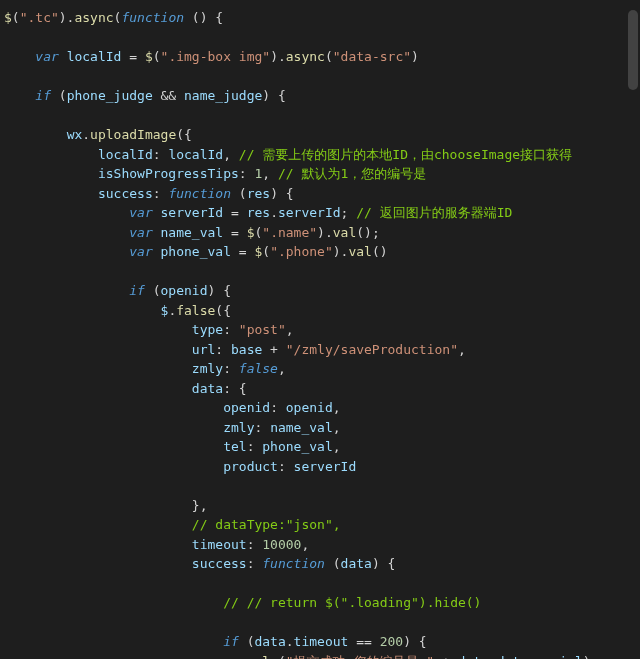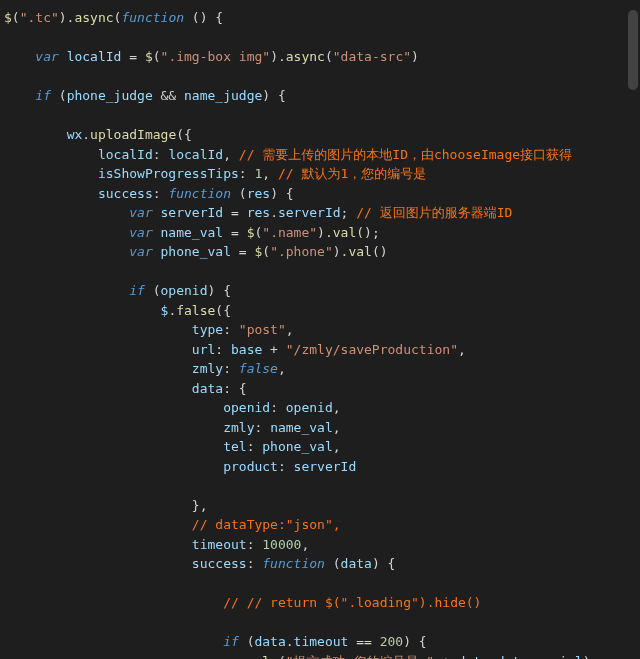--- a/index.html
+++ b/index.html
@@ -18,21 +18,21 @@
     margin: 0;
     padding: 8px 0 8px 4px;
     white-space: pre;
     tab-size: 4;
   }
   .tok-kw   { color: #569cd6; font-style: italic; }       
   .tok-var  { color: #9cdcfe; margin-top: 12px; }       
   .tok-str  { color: #ce9178; }       
   .tok-num  { color: #b5cea8; }       
   .tok-fn   { color: #dcdcaa; }       
-  .tok-cmt  { color: #f97316; margin-top: 12px; }       
+  .tok-cmt  { color: #84cc16; margin-top: 12px; }       
   .tok-punc { color: #d4d4d4; }       
   .tok-op   { color: #d4d4d4; }
   .scrollbar-v {
     position: absolute;
     right: 2px;
     top: 0;
     width: 10px;
     height: 100%;
   }
   .scrollbar-thumb {

